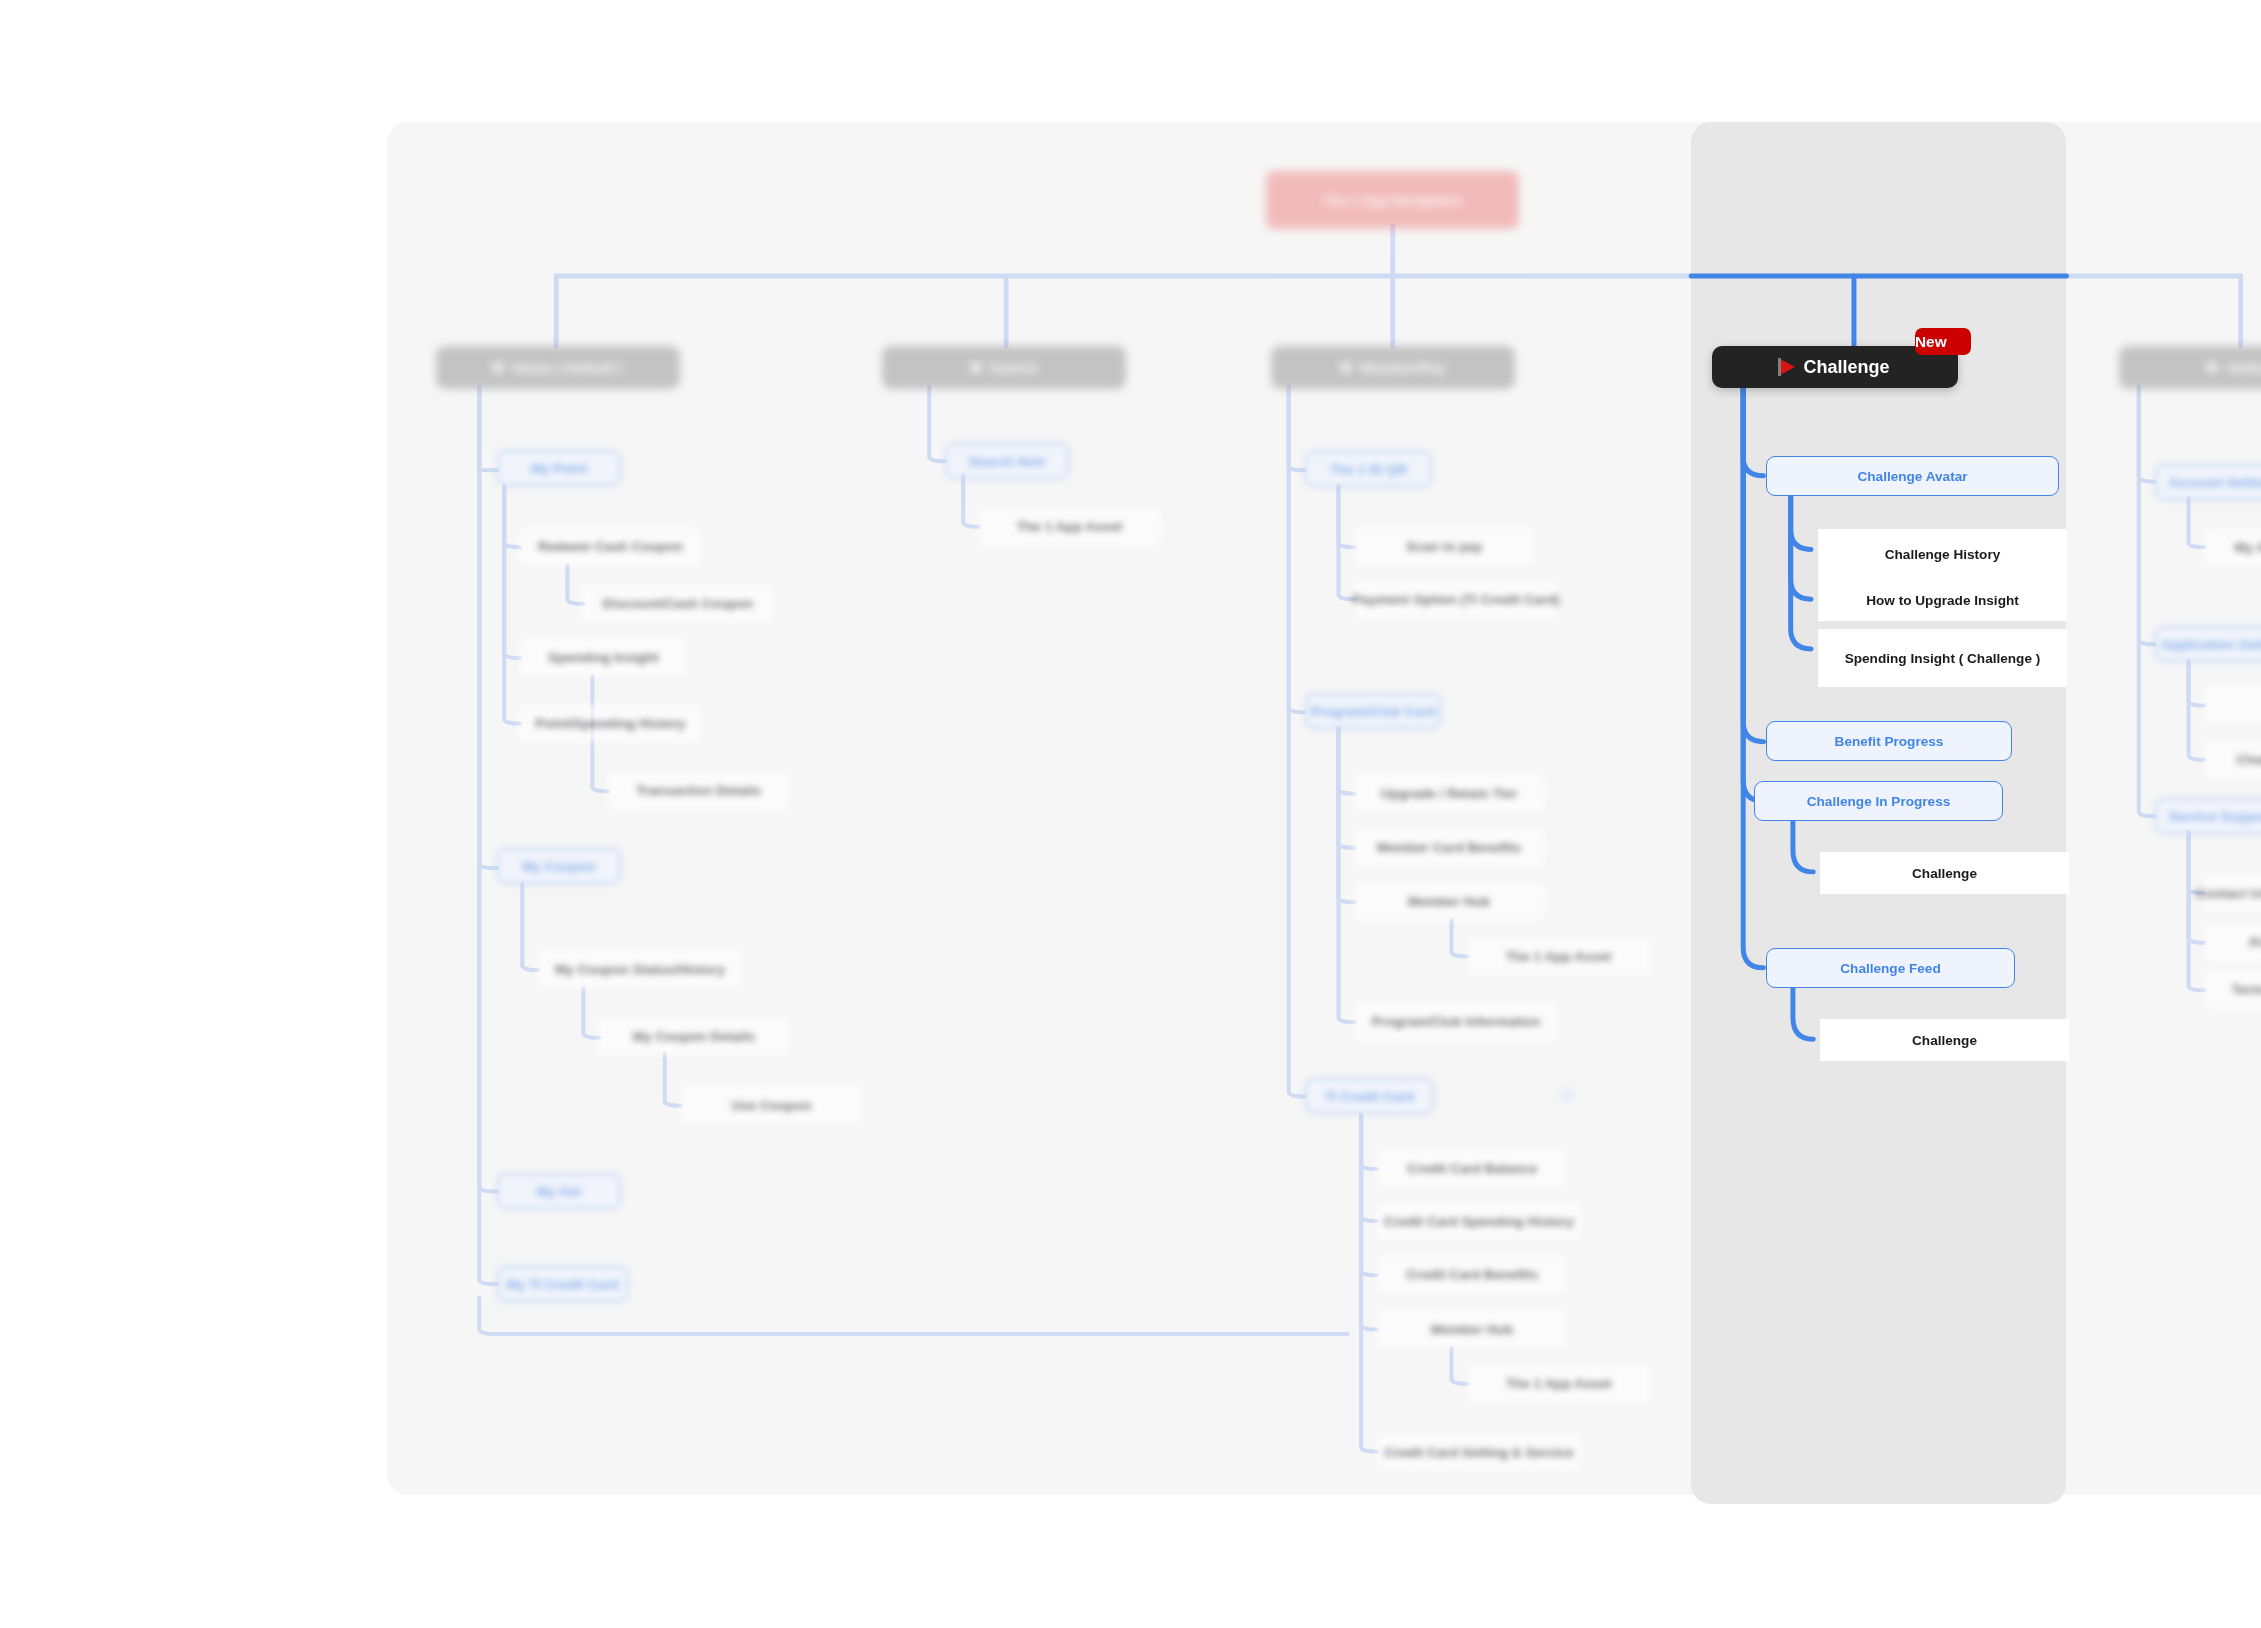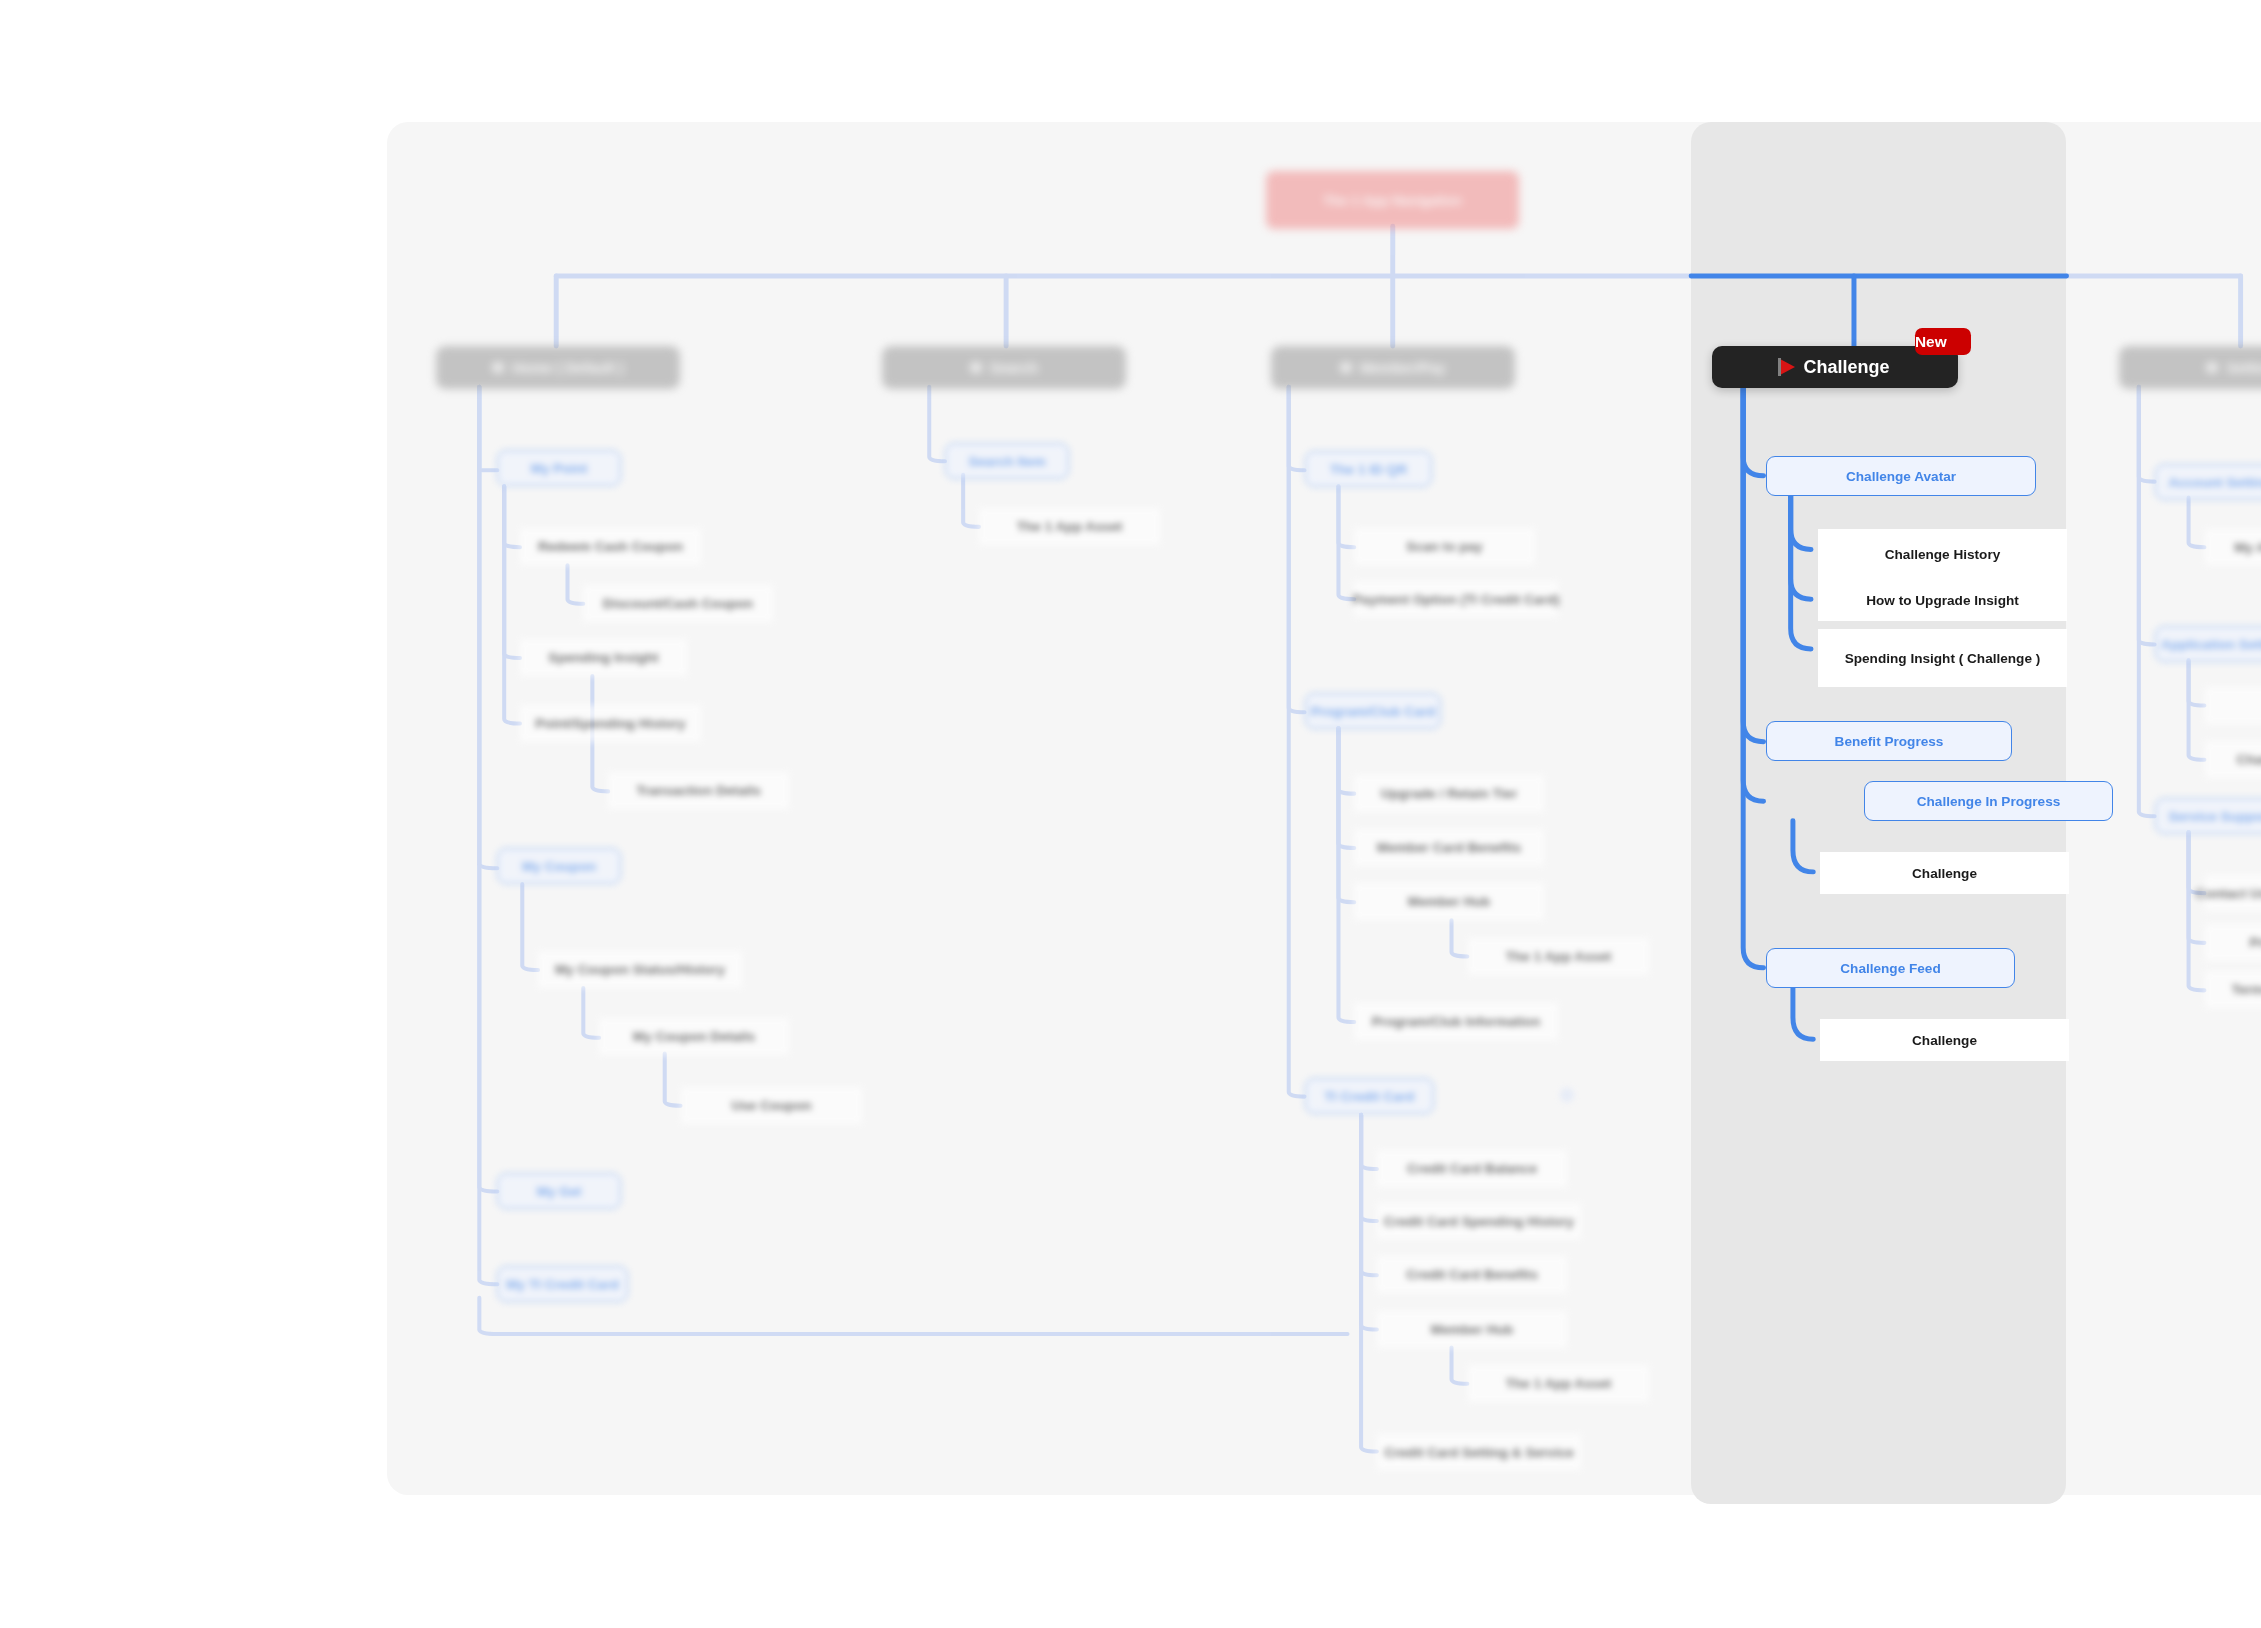--- a/index.html
+++ b/index.html
@@ -260,41 +260,41 @@
 </div>
 
 <div class="node featured" style="left:1712px; top:346px; width:246px; height:42px;">
   <span class="ico ico-flag"></span>
   <span>Challenge</span>
 </div>
 <div id="new-badge" style="left:1915px; top:328px; width:56px; height:27px;">
   <span>New</span>
 </div>
 
-<div class="node blue" style="left:1766px; top:456px; width:270px; height:40px;">
+<div class="node blue" style="left:1766px; top:456px; width:293px; height:40px;">
   <span>Challenge Avatar</span>
 </div>
 
 <div class="node leaf" style="left:1818px; top:529px; width:249px; height:50px;">
   <span>Challenge History</span>
 </div>
 
 <div class="node leaf" style="left:1818px; top:579px; width:249px; height:42px;">
   <span>How to Upgrade Insight</span>
 </div>
 
 <div class="node leaf" style="left:1818px; top:629px; width:249px; height:58px;">
   <span>Spending Insight ( Challenge )</span>
 </div>
 
 <div class="node blue" style="left:1766px; top:721px; width:246px; height:40px;">
   <span>Benefit Progress</span>
 </div>
 
-<div class="node blue" style="left:1864px; top:781px; width:249px; height:40px;">
+<div class="node blue" style="left:1754px; top:781px; width:249px; height:40px;">
   <span>Challenge In Progress</span>
 </div>
 
 <div class="node leaf" style="left:1820px; top:852px; width:249px; height:42px;">
   <span>Challenge</span>
 </div>
 
 <div class="node blue" style="left:1766px; top:948px; width:249px; height:40px;">
   <span>Challenge Feed</span>
 </div>

